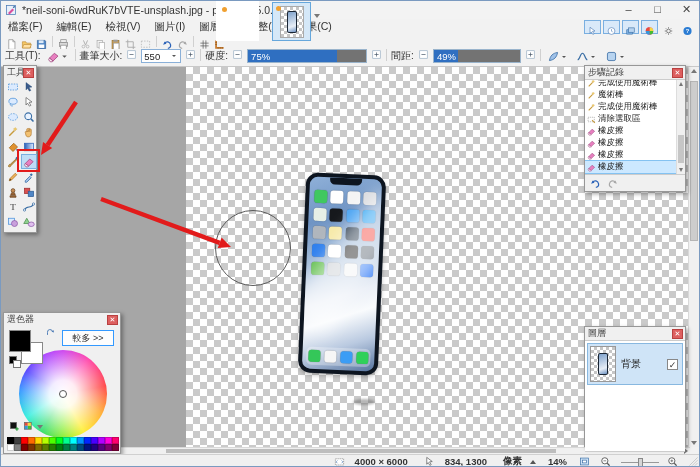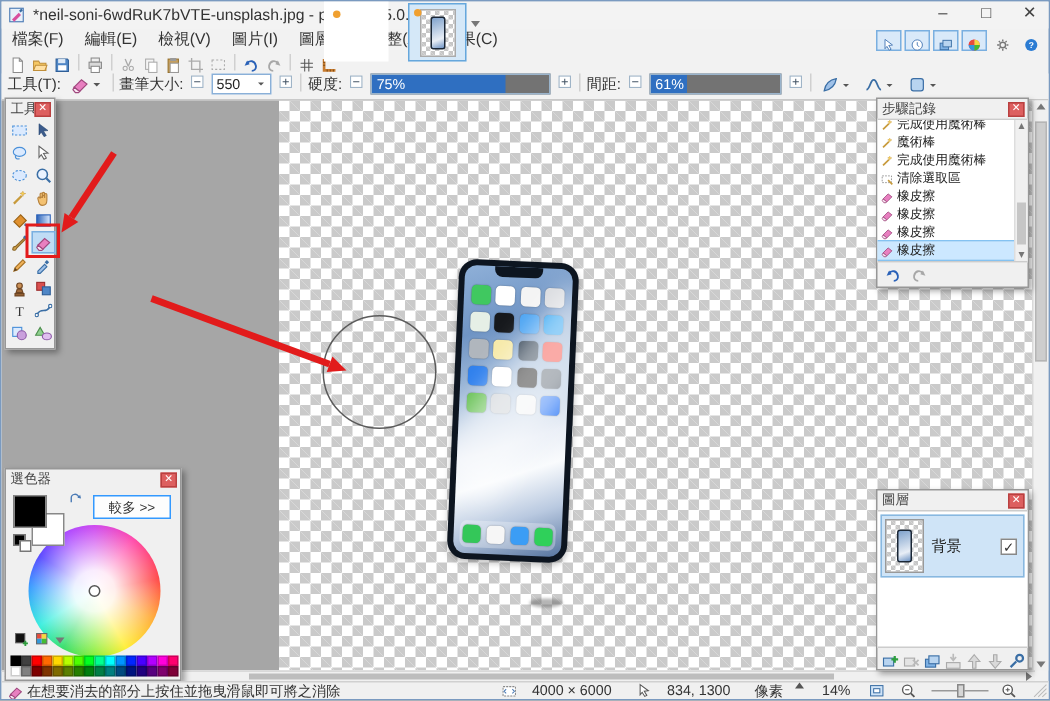--- a/index.html
+++ b/index.html
@@ -114,21 +114,21 @@
   .wheel::before { content:""; position:absolute; inset:0; border-radius:50%;
     background:radial-gradient(circle,#fff 0%,rgba(255,255,255,.9) 22%,rgba(255,255,255,0) 72%); }
   .wheel-sel { position:absolute; left:50%; top:50%; width:8px; height:8px; margin:-4px 0 0 -4px; border:1px solid #555; border-radius:50%; background:rgba(255,255,255,.7); }
   .col-btns { position:absolute; left:5px; top:108px; display:flex; align-items:center; gap:3px; }
   .col-btns .ic { width:11px; height:11px; }
   .pal-grid { position:absolute; left:3px; top:124px; display:grid; grid-template-columns:repeat(16,7px); }
   .pal { width:7px; height:7px; border:0.5px solid rgba(0,0,0,.2); }
 
   
   #layers-panel { left:583px; top:325px; width:102px; height:121px; }
-  .layers-body { height:92px; background:#fff; border-top:1px solid #ccc; border-bottom:1px solid #ccc; padding:2px; }
+  .layers-body { height:112px; background:#fff; border-top:1px solid #ccc; border-bottom:1px solid #ccc; padding:2px; }
   .layer-item { height:42px; background:#cfe4f7; border:1px solid #88b8e0; display:flex; align-items:center; padding:2px; gap:5px; }
   .layer-thumb { width:26px; height:36px; border:1px solid #999; position:relative; flex:none; }
   .mini-phone { position:absolute; left:50%; top:50%; transform:translate(-50%,-50%); width:10px; height:22px; background:#1a2635; border-radius:2px; padding:1px; }
   .mini-phone i { display:block; width:100%; height:100%; border-radius:1px; background:linear-gradient(160deg,#7fa2cc,#e8eef6 70%,#6f94c4); }
   .layer-name { font-size:10px; color:#222; flex:1; }
   .layer-check { width:11px; height:11px; background:#fff; border:1px solid #888; font-size:9px; line-height:10px; text-align:center; color:#333; margin-right:2px; }
   .layers-foot { height:17px; display:flex; align-items:center; gap:1px; padding-left:2px; }
   .layers-foot .ic { width:13px; height:12px; }
 
   
@@ -146,21 +146,21 @@
   .sb-arrow { position:absolute; display:flex; align-items:center; justify-content:center; }
   .tri-up{width:0;height:0;border-left:3px solid transparent;border-right:3px solid transparent;border-bottom:4px solid #777;}
   .tri-down{width:0;height:0;border-left:3px solid transparent;border-right:3px solid transparent;border-top:4px solid #777;}
   .tri-left{width:0;height:0;border-top:3px solid transparent;border-bottom:3px solid transparent;border-right:4px solid #777;}
   .tri-right{width:0;height:0;border-top:3px solid transparent;border-bottom:3px solid transparent;border-left:4px solid #777;}
 
   
   .statusbar { position:absolute; left:0; top:453px; width:700px; height:14px; background:#f0f0f0; border-top:1px solid #d0d0d0; display:flex; align-items:center; font-size:9.5px; color:#333; padding:0 4px; }
   .statusbar .ic { width:11px; height:11px; margin-right:2px; flex:none; }
   .status-hint { display:flex; align-items:center; }
-  .status-right { margin-left:auto; display:flex; align-items:flex-start; gap:8px; }
+  .status-right { margin-left:auto; display:flex; align-items:center; gap:8px;font-weight:bold; }
   .zoom-slider { position:relative; width:38px; height:10px; }
   .zoom-slider .track { position:absolute; left:0; right:0; top:5px; height:1px; background:#999; }
   .zoom-slider .thumb { position:absolute; left:45%; top:1px; width:5px; height:9px; background:#d6d6d6; border:1px solid #888; }
 
   .overlay { position:absolute; left:0; top:0; width:700px; height:467px; z-index:20; pointer-events:none; }
 </style>
 </head>
 <body>
 
 <div id="app">
@@ -340,21 +340,21 @@
     <span class="opt-sep"></span>
     <span class="opt-label">間距:</span>
     <span class="ic mini-btn">
         <svg viewBox="0 0 16 16">
           <rect x="2.5" y="2.5" width="11" height="11" fill="#fff" stroke="#9ab0c4"></rect>
           <path d="M5 8h6" stroke="#456"></path>
         </svg>
       </span>
     <span class="slider space">
       <span class="fill" style="width: 15%;"></span>
-      <span class="sl-txt">61%</span>
+      <span class="sl-txt">49%</span>
     </span>
     <span class="ic mini-btn">
         <svg viewBox="0 0 16 16">
           <rect x="2.5" y="2.5" width="11" height="11" fill="#fff" stroke="#9ab0c4"></rect>
           <path d="M5 8h6M8 5v6" stroke="#456"></path>
         </svg>
       </span>
     <span class="opt-sep"></span>
     <span class="tool-drop">
         <span class="ic">
@@ -875,29 +875,20 @@
         <span class="ic">
           <svg viewBox="0 0 16 16">
             <path d="M3 13l5-5" stroke="#3a6ea5" stroke-width="2"></path>
             <circle cx="11" cy="5" r="3" fill="none" stroke="#3a6ea5" stroke-width="2"></circle>
           </svg>
         </span>
       </div>
   </div>
 
   <div class="statusbar">
-    <span class="status-hint">
-      <span class="ic">
-          <svg viewBox="0 0 16 16">
-            <path d="M3 10l6-6 4.5 3.5-6 6z" fill="#e87fc0" stroke="#a0487e"></path>
-            <path d="M3 10l4.5 3.5-1 1H4l-2-2.5z" fill="#fbeaf5" stroke="#a0487e"></path>
-          </svg>
-        </span>
-      <span>在想要消去的部分上按住並拖曳滑鼠即可將之消除</span>
-    </span>
     <span class="status-right">
       <span class="ic">
           <svg viewBox="0 0 16 16">
             <rect x="2" y="4" width="12" height="9" fill="#fff" stroke="#888" stroke-dasharray="2 1"></rect>
             <path d="M5 6.5l-2 2 2 2M11 6.5l2 2-2 2" stroke="#4a7ab5" fill="none"></path>
           </svg>
         </span>
       <span>4000 × 6000</span>
       <span class="ic" style="margin-left:8px">
           <svg viewBox="0 0 16 16">

